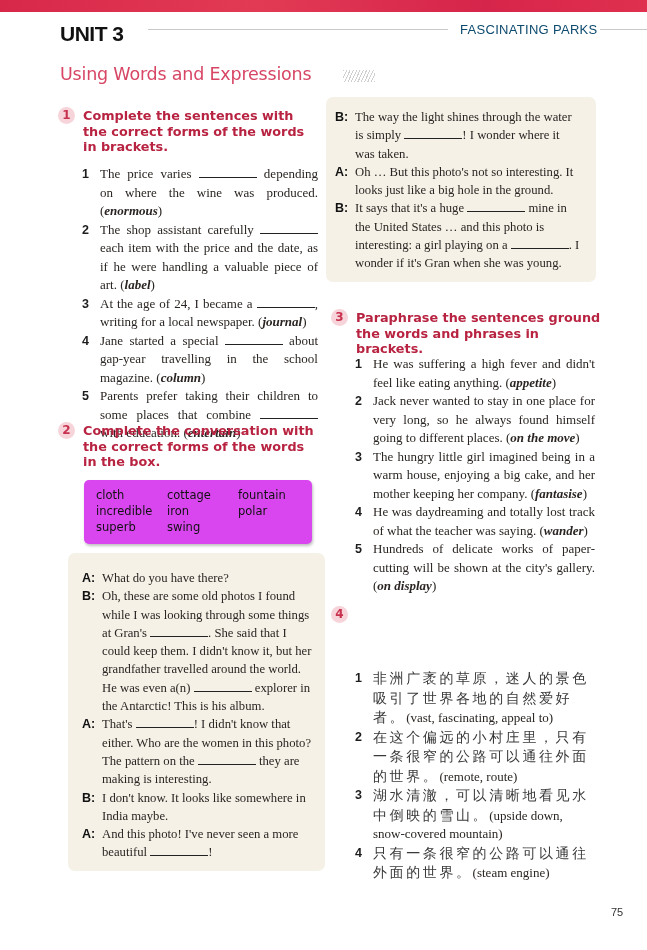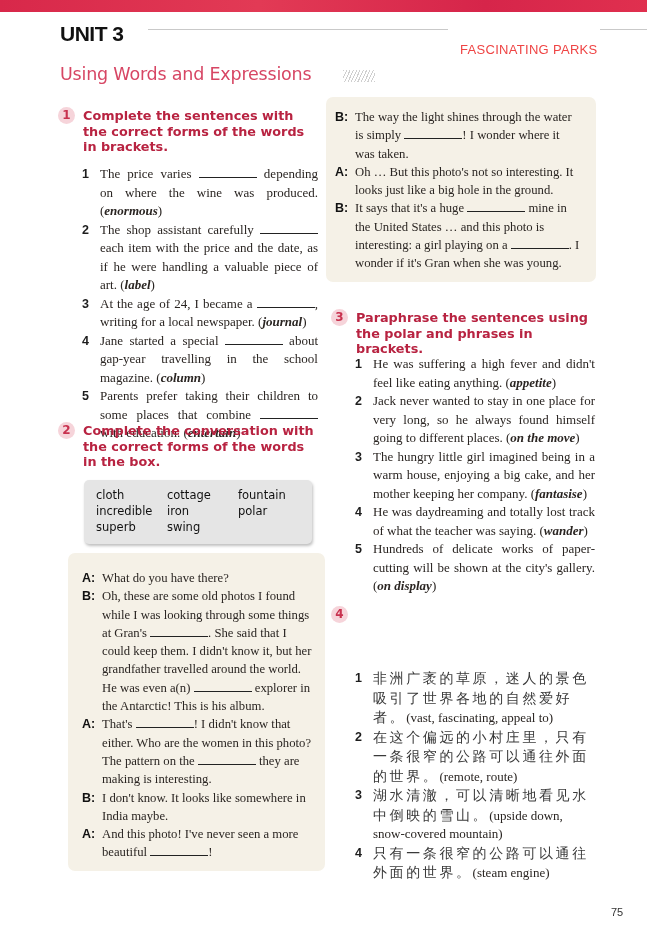--- a/index.html
+++ b/index.html
@@ -6,42 +6,42 @@
   html, body { width: 647px; height: 950px; background: #ffffff; overflow: hidden; }
   body { position: relative; font-family: "Liberation Serif", "DejaVu Serif", serif; color: #2a2522; }
 
   .top-strip { position: absolute; left: 0; top: 0; width: 647px; height: 12px;
     background: linear-gradient(90deg, #d8284a 0%, #e23a55 40%, #d6254a 75%, #e0304f 100%); }
 
   .unit-title { position: absolute; left: 60px; top: 22px; font-family: "Liberation Sans", sans-serif;
     font-weight: bold; font-size: 21px; letter-spacing: -0.5px; color: #111; }
   .head-rule { position: absolute; top: 29px; height: 1px; background: #c9c9c9; }
   .park-title { position: absolute; left: 460px; top: 22px; font-family: "Liberation Sans", sans-serif;
-    font-size: 13px; color: #ef4444; letter-spacing: 0.3px; margin-top: 20px; }
+    font-size: 13px; color: #0c4a6e; letter-spacing: 0.3px; }
 
   .section-title { position: absolute; left: 60px; top: 64px; font-family: "DejaVu Sans", sans-serif;
     font-weight: normal; font-size: 17.5px; color: #d74664; letter-spacing: -0.2px; }
   .hatch { position: absolute; left: 343px; top: 70px; width: 32px; height: 12px;
     background: repeating-linear-gradient(115deg, #cfcfcf 0 1px, transparent 1px 3px); }
 
   .task-head { position: absolute; display: flex; font-family: "DejaVu Sans", sans-serif;
     font-weight: bold; font-size: 12.8px; line-height: 15.5px; color: #b82341; }
   .task-num { width: 17px; height: 17px; border-radius: 50%; background: #f6d4da; color: #c8324f;
     font-size: 12px; display: flex; align-items: center; justify-content: center; margin-right: 8px;
     margin-top: -1px; flex-shrink: 0; }
 
   .items { position: absolute; font-size: 13px; line-height: 18.5px; }
   .item { display: flex; }
   .item-num { width: 18px; flex-shrink: 0; font-family: "Liberation Sans", sans-serif; font-weight: bold;
     font-size: 12.5px; color: #1d1d1d; }
   .item-text { text-align: justify; flex: 1; }
   .item-text em { font-style: italic; font-weight: bold; }
   .blank { display: inline-block; width: 58px; border-bottom: 1px solid #222; height: 12px; vertical-align: baseline; }
 
-  .word-box { position: absolute; left: 84px; top: 480px; width: 228px; height: 64px; background: #e5e5e5;
+  .word-box { position: absolute; left: 84px; top: 480px; width: 228px; height: 64px; background: #d946ef;
     border-radius: 5px; box-shadow: 1px 2px 3px rgba(0,0,0,0.25); padding: 7px 0 0 12px;
     font-family: "DejaVu Sans", sans-serif; font-size: 11.5px; line-height: 16px; color: #111; }
   .word-grid { display: grid; grid-template-columns: 71px 71px 70px; }
 
   .dialog-box { position: absolute; background: #f5f1e7; border-radius: 7px; }
   .dialog { position: absolute; font-size: 12.7px; line-height: 18.3px; }
   .line { display: flex; }
   .speaker { width: 20px; flex-shrink: 0; font-family: "Liberation Sans", sans-serif; font-weight: bold;
     font-size: 12.5px; color: #111; }
   .speech { flex: 1; }
@@ -142,21 +142,21 @@
       <span class="speech">Oh … But this photo's not so interesting. It looks just like a big hole in the ground.</span>
     </div>
     <div class="line">
       <span class="speaker">B:</span>
       <span class="speech">It says that it's a huge <span class="blank"></span> mine in the United States … and this photo is interesting: a girl playing on a <span class="blank"></span>. I wonder if it's Gran when she was young.</span>
     </div>
   </div>
 
 <div class="task-head" style="left:331px; top:310px; width:270px;">
   <span class="task-num">3</span>
-  <span>Paraphrase the sentences using the polar and phrases in brackets.</span>
+  <span>Paraphrase the sentences ground the words and phrases in brackets.</span>
 </div>
 <div class="items" id="task3-items" style="left:355px; top:355px; width:240px;">
     <div class="item">
       <span class="item-num">1</span>
       <span class="item-text">He was suffering a high fever and didn't feel like eating anything. (<em>appetite</em>)</span>
     </div>
     <div class="item">
       <span class="item-num">2</span>
       <span class="item-text">Jack never wanted to stay in one place for very long, so he always found himself going to different places. (<em>on the move</em>)</span>
     </div>

